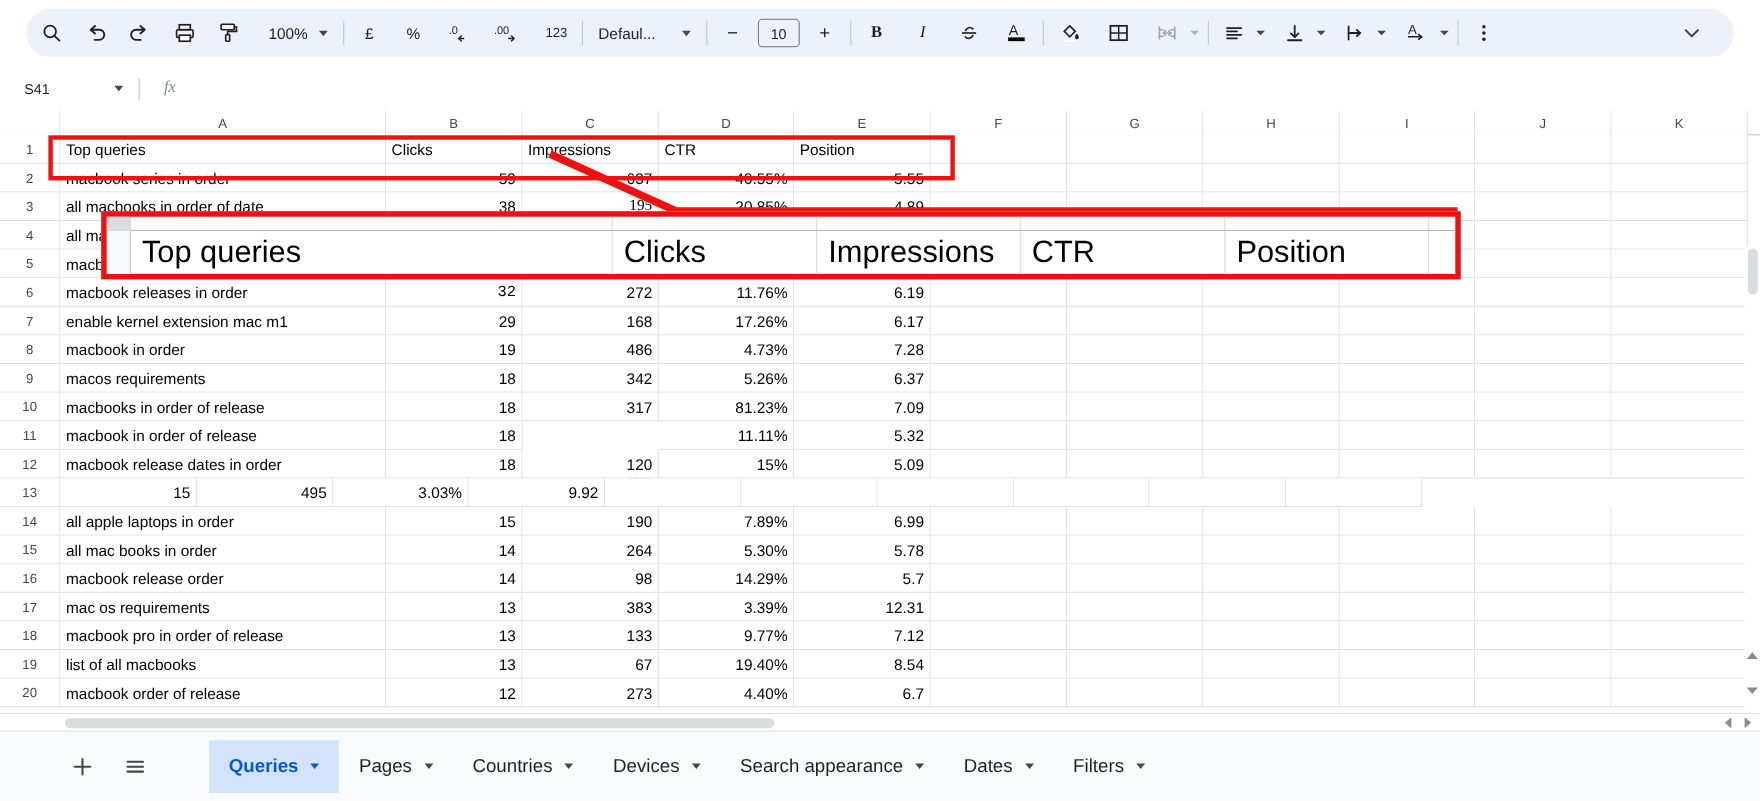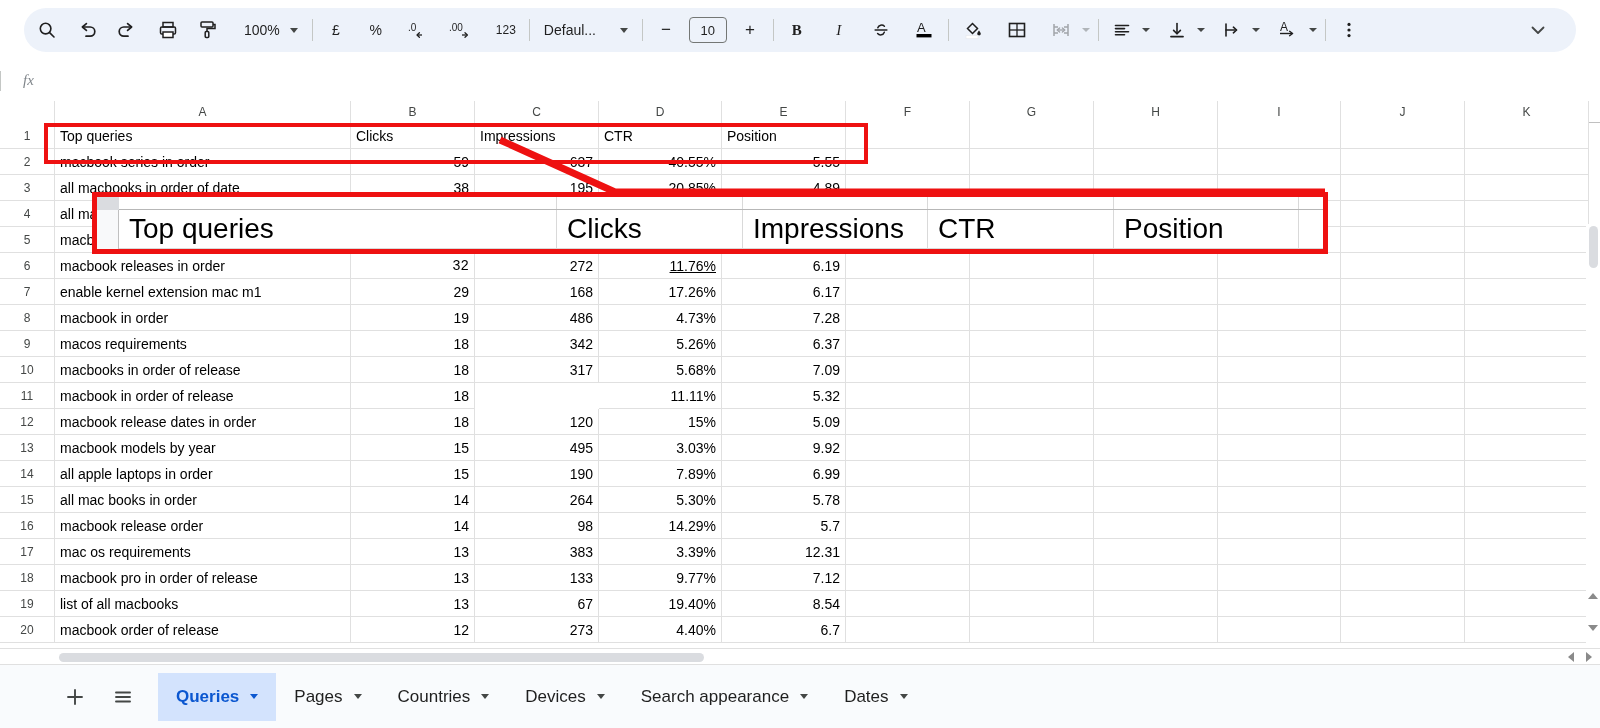--- a/index.html
+++ b/index.html
@@ -243,21 +243,21 @@
   }
   .sheet-tab {
     height: 48px; display: flex; align-items: center; gap: 11px;
     padding: 0 18px; font-size: 17px; color: #1f1f1f;
     cursor: pointer; flex: none;
   }
   .sheet-tab.active {
     background: #d3e3fd; color: #0b57d0; font-weight: bold;
   }
   .sheet-tab.active .caret { border-top-color: #0b57d0; }
-  .tabs-row { display: flex; height: 48px; }
+  .tabs-row { display: flex; height: 48px; margin-left: 32px; }
 </style>
 </head>
 <body>
 
 <div class="toolbar-wrap">
   <div class="toolbar-pill"></div>
   <div class="tb-items">
 
     <div class="tb-btn" title="Search">
       <svg width="20" height="20" viewBox="0 0 20 20">
@@ -440,20 +440,24 @@
 
     <div class="tb-btn tb-collapse" title="Hide the menus">
       <svg width="22" height="22" viewBox="0 0 22 22">
           <polyline points="5.5,8.5 11,14 16.5,8.5" fill="none" stroke="#444746" stroke-width="1.8" stroke-linecap="round" stroke-linejoin="round"></polyline>
         </svg>
     </div>
   </div>
 </div>
 
 <div class="formula-bar">
+  <div class="namebox">
+    <span class="namebox-val">S41</span>
+    <span class="caret namebox-caret"></span>
+  </div>
   <div class="fbar-sep"></div>
   <span class="fx">fx</span>
   <div class="formula-input"></div>
 </div>
 
 <div class="grid-area">
 
   <div class="colhead-row">
     <div class="corner-cell"></div>
     <div id="colheads" style="display:flex">
@@ -499,21 +503,21 @@
           <div class="cell" style="width: 124px;"></div>
           <div class="cell" style="width: 124px;"></div>
           <div class="cell" style="width: 123px;"></div>
           <div class="cell" style="width: 124px;"></div>
           <div class="cell" style="width: 124px;"></div>
         </div>
         <div class="grid-row">
           <div class="rowhead">3</div>
           <div class="cell" style="width: 296px;">all macbooks in order of date</div>
           <div class="cell num" style="width: 124px;">38</div>
-          <div class="cell num" style="width: 124px;">195</div>
+          <div class="cell num" style="width: 124px; font-family: Liberation Serif, serif;">195</div>
           <div class="cell num" style="width: 123px;">20.85%</div>
           <div class="cell num" style="width: 124px;">4.89</div>
           <div class="cell" style="width: 124px;"></div>
           <div class="cell" style="width: 124px;"></div>
           <div class="cell" style="width: 124px;"></div>
           <div class="cell" style="width: 123px;"></div>
           <div class="cell" style="width: 124px;"></div>
           <div class="cell" style="width: 124px;"></div>
         </div>
         <div class="grid-row">
@@ -542,21 +546,21 @@
           <div class="cell" style="width: 124px;"></div>
           <div class="cell" style="width: 123px;"></div>
           <div class="cell" style="width: 124px;"></div>
           <div class="cell" style="width: 124px;"></div>
         </div>
         <div class="grid-row">
           <div class="rowhead">6</div>
           <div class="cell" style="width: 296px;">macbook releases in order</div>
           <div class="cell num" style="width: 124px; font-family: Liberation Mono, monospace;">32</div>
           <div class="cell num" style="width: 124px;">272</div>
-          <div class="cell num" style="width: 123px; text-decoration: underline;">11.76%</div>
+          <div class="cell num" style="width: 123px;">11.76%</div>
           <div class="cell num" style="width: 124px;">6.19</div>
           <div class="cell" style="width: 124px;"></div>
           <div class="cell" style="width: 124px;"></div>
           <div class="cell" style="width: 124px;"></div>
           <div class="cell" style="width: 123px;"></div>
           <div class="cell" style="width: 124px;"></div>
           <div class="cell" style="width: 124px;"></div>
         </div>
         <div class="grid-row">
           <div class="rowhead">7</div>
@@ -598,21 +602,21 @@
           <div class="cell" style="width: 124px;"></div>
           <div class="cell" style="width: 123px;"></div>
           <div class="cell" style="width: 124px;"></div>
           <div class="cell" style="width: 124px;"></div>
         </div>
         <div class="grid-row">
           <div class="rowhead">10</div>
           <div class="cell" style="width: 296px;">macbooks in order of release</div>
           <div class="cell num" style="width: 124px;">18</div>
           <div class="cell num" style="width: 124px;">317</div>
-          <div class="cell num" style="width: 123px;">5.68%</div>
+          <div class="cell num" style="width: 123px;">81.23%</div>
           <div class="cell num" style="width: 124px;">7.09</div>
           <div class="cell" style="width: 124px;"></div>
           <div class="cell" style="width: 124px;"></div>
           <div class="cell" style="width: 124px;"></div>
           <div class="cell" style="width: 123px;"></div>
           <div class="cell" style="width: 124px;"></div>
           <div class="cell" style="width: 124px;"></div>
         </div>
         <div class="grid-row">
           <div class="rowhead">11</div>
@@ -637,21 +641,20 @@
           <div class="cell num" style="width: 124px;">5.09</div>
           <div class="cell" style="width: 124px;"></div>
           <div class="cell" style="width: 124px;"></div>
           <div class="cell" style="width: 124px;"></div>
           <div class="cell" style="width: 123px;"></div>
           <div class="cell" style="width: 124px;"></div>
           <div class="cell" style="width: 124px;"></div>
         </div>
         <div class="grid-row">
           <div class="rowhead">13</div>
-          <div class="cell" style="width: 296px;">macbook models by year</div>
           <div class="cell num" style="width: 124px;">15</div>
           <div class="cell num" style="width: 124px;">495</div>
           <div class="cell num" style="width: 123px;">3.03%</div>
           <div class="cell num" style="width: 124px;">9.92</div>
           <div class="cell" style="width: 124px;"></div>
           <div class="cell" style="width: 124px;"></div>
           <div class="cell" style="width: 124px;"></div>
           <div class="cell" style="width: 123px;"></div>
           <div class="cell" style="width: 124px;"></div>
           <div class="cell" style="width: 124px;"></div>
@@ -838,14 +841,18 @@
         <span class="caret"></span>
       </div>
       <div class="sheet-tab">
         <span>Search appearance</span>
         <span class="caret"></span>
       </div>
       <div class="sheet-tab">
         <span>Dates</span>
         <span class="caret"></span>
       </div>
+      <div class="sheet-tab">
+        <span>Filters</span>
+        <span class="caret"></span>
+      </div>
     </div>
 </div>
 
 </body></html>

